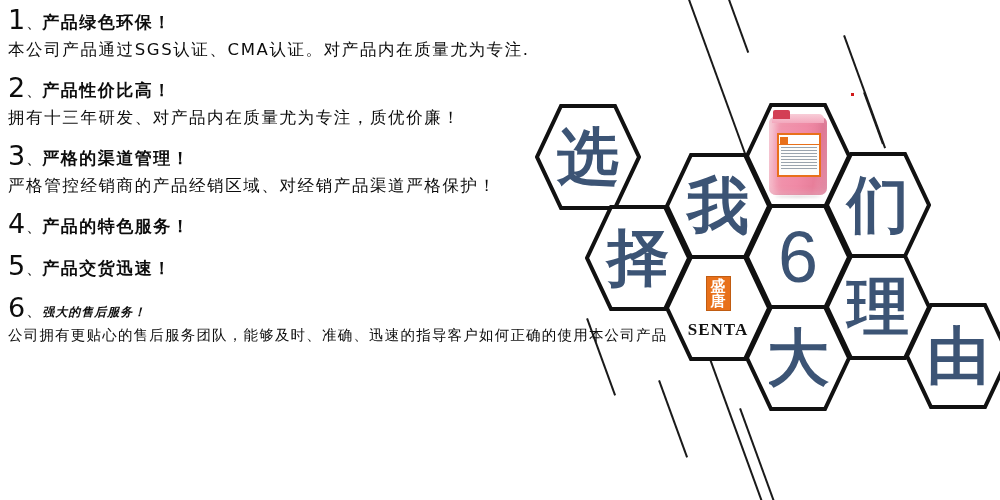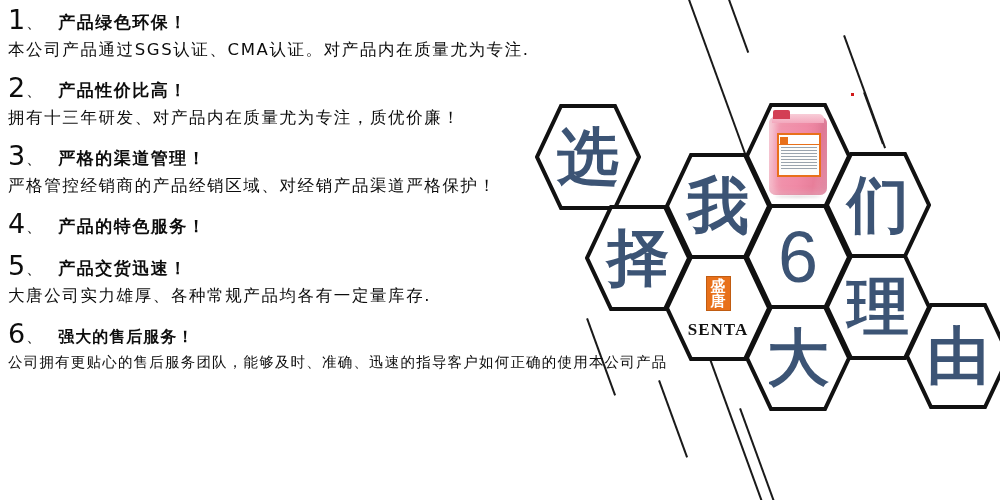--- a/index.html
+++ b/index.html
@@ -55,31 +55,30 @@
     top: -1px;
   }
   .reason-title {
     font-family: "DejaVu Sans", sans-serif;
     font-size: 17px;
     font-weight: 700;
     color: #0d0d0d;
     letter-spacing: 1.5px;
     position: relative;
     top: -1px;
-    margin-left: 16px;
   }
   .reason-body {
     font-family: "DejaVu Sans", sans-serif;
     font-size: 16.5px;
     color: #0d0d0d;
     letter-spacing: 1.6px;
     margin-top: 4px;
     white-space: nowrap;
   }
-  .reason.last .reason-title { font-size: 16px; letter-spacing: 1px; }
+  .reason.last .reason-title { font-size: 12px; letter-spacing: 1px; font-style: italic; }
   .reason.last .reason-body  { font-size: 14.5px; letter-spacing: 1.2px; }
 
   
   .honeycomb {
     position: absolute;
     left: 0;
     top: 0;
     width: 1000px;
     height: 500px;
     pointer-events: none;
@@ -275,21 +274,20 @@
         <span class="reason-title">产品的特色服务！</span>
       </div>
     </div>
 
     <div class="reason">
       <div class="reason-head">
         <span class="reason-num">5</span>
         <span class="reason-dun">、</span>
         <span class="reason-title">产品交货迅速！</span>
       </div>
-      <div class="reason-body">大唐公司实力雄厚、各种常规产品均各有一定量库存.</div>
     </div>
 
     <div class="reason last">
       <div class="reason-head">
         <span class="reason-num">6</span>
         <span class="reason-dun">、</span>
         <span class="reason-title">强大的售后服务！</span>
       </div>
       <div class="reason-body">公司拥有更贴心的售后服务团队，能够及时、准确、迅速的指导客户如何正确的使用本公司产品</div>
     </div>

